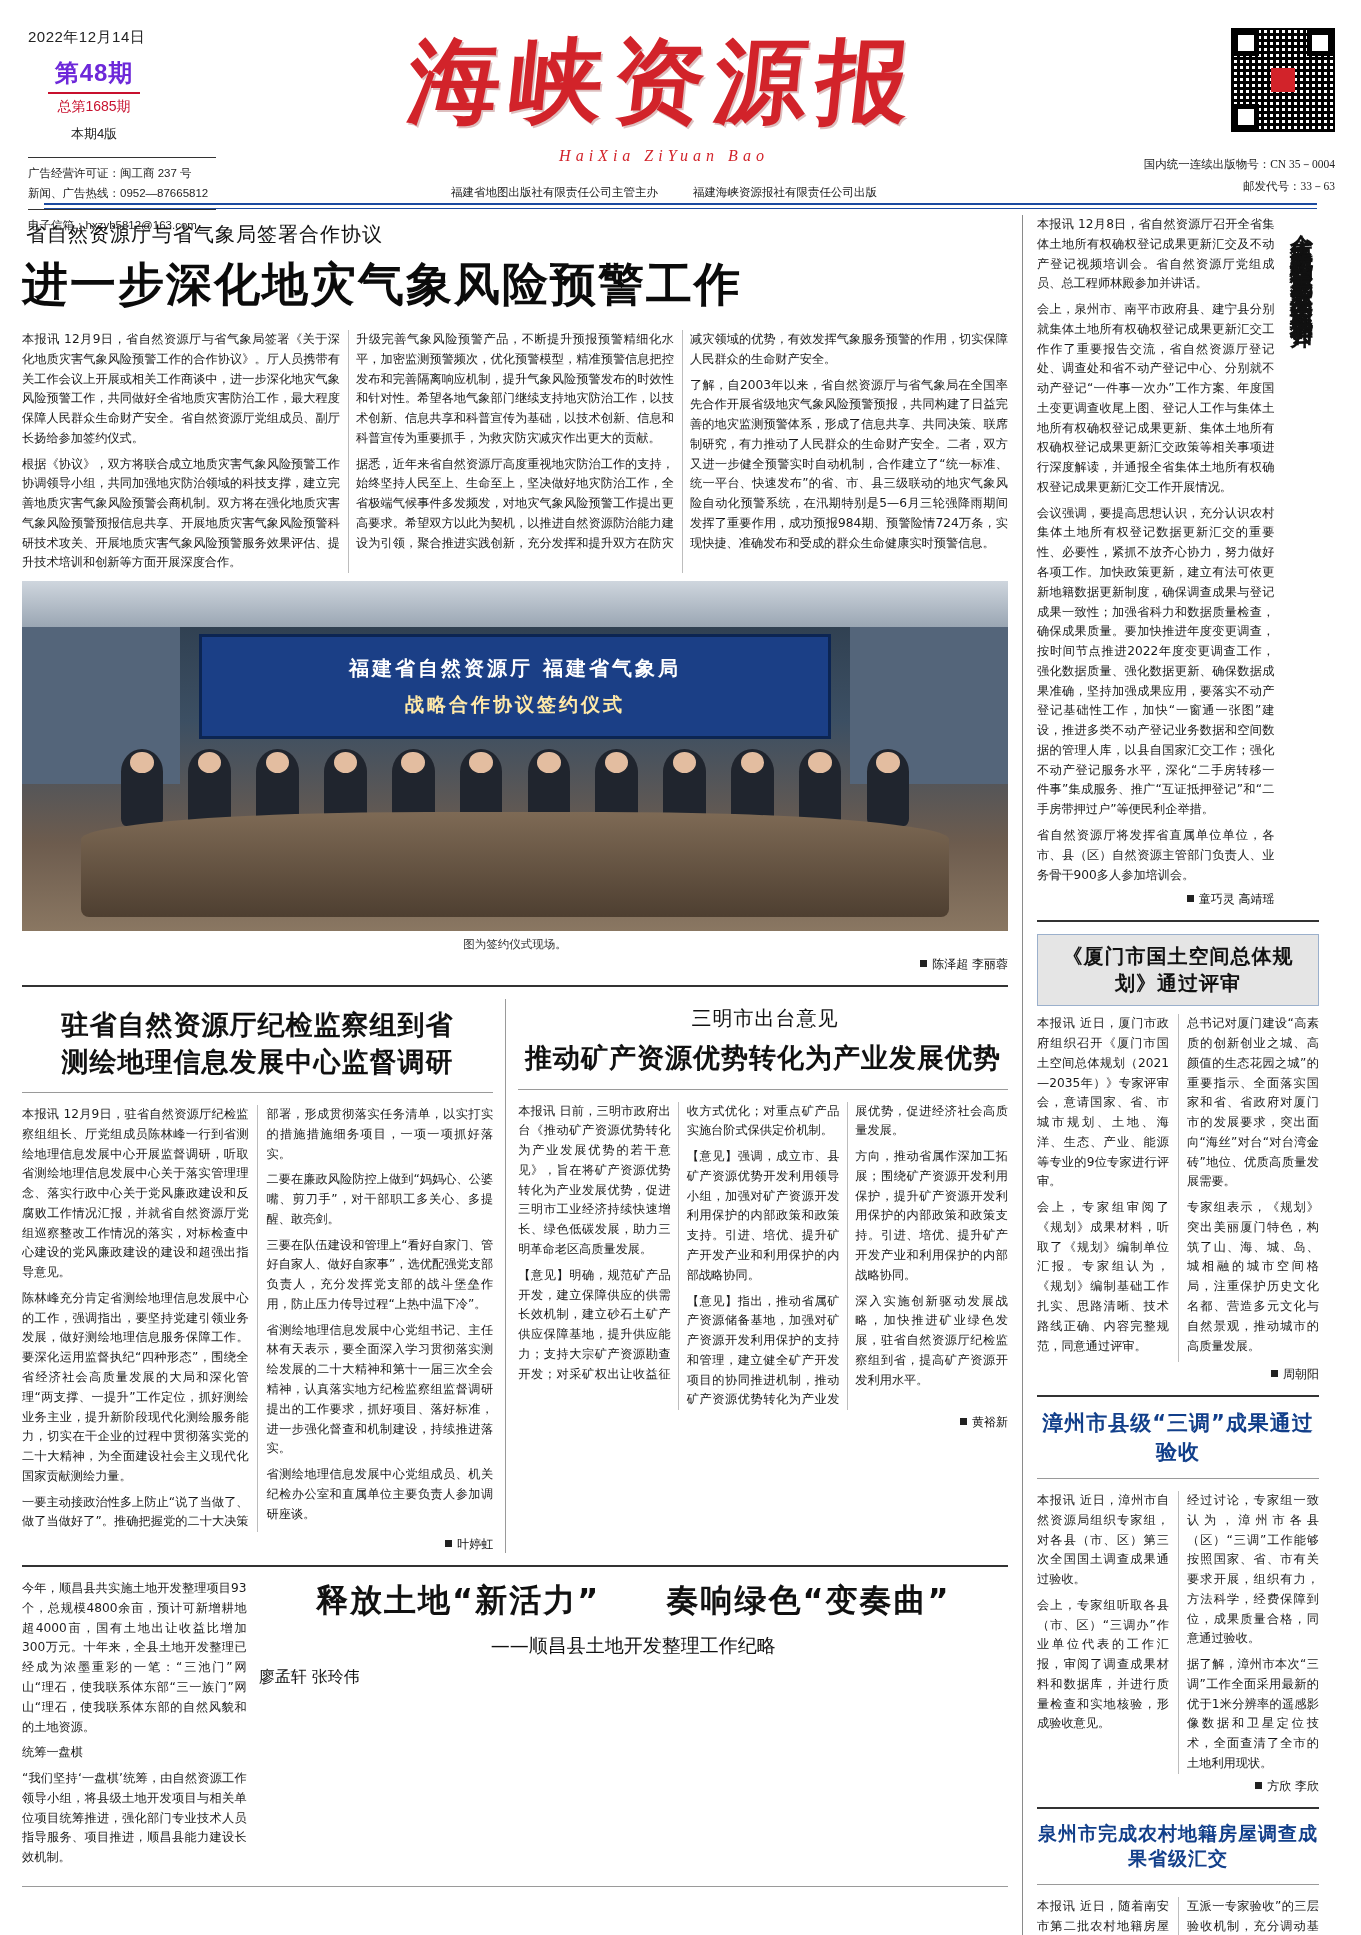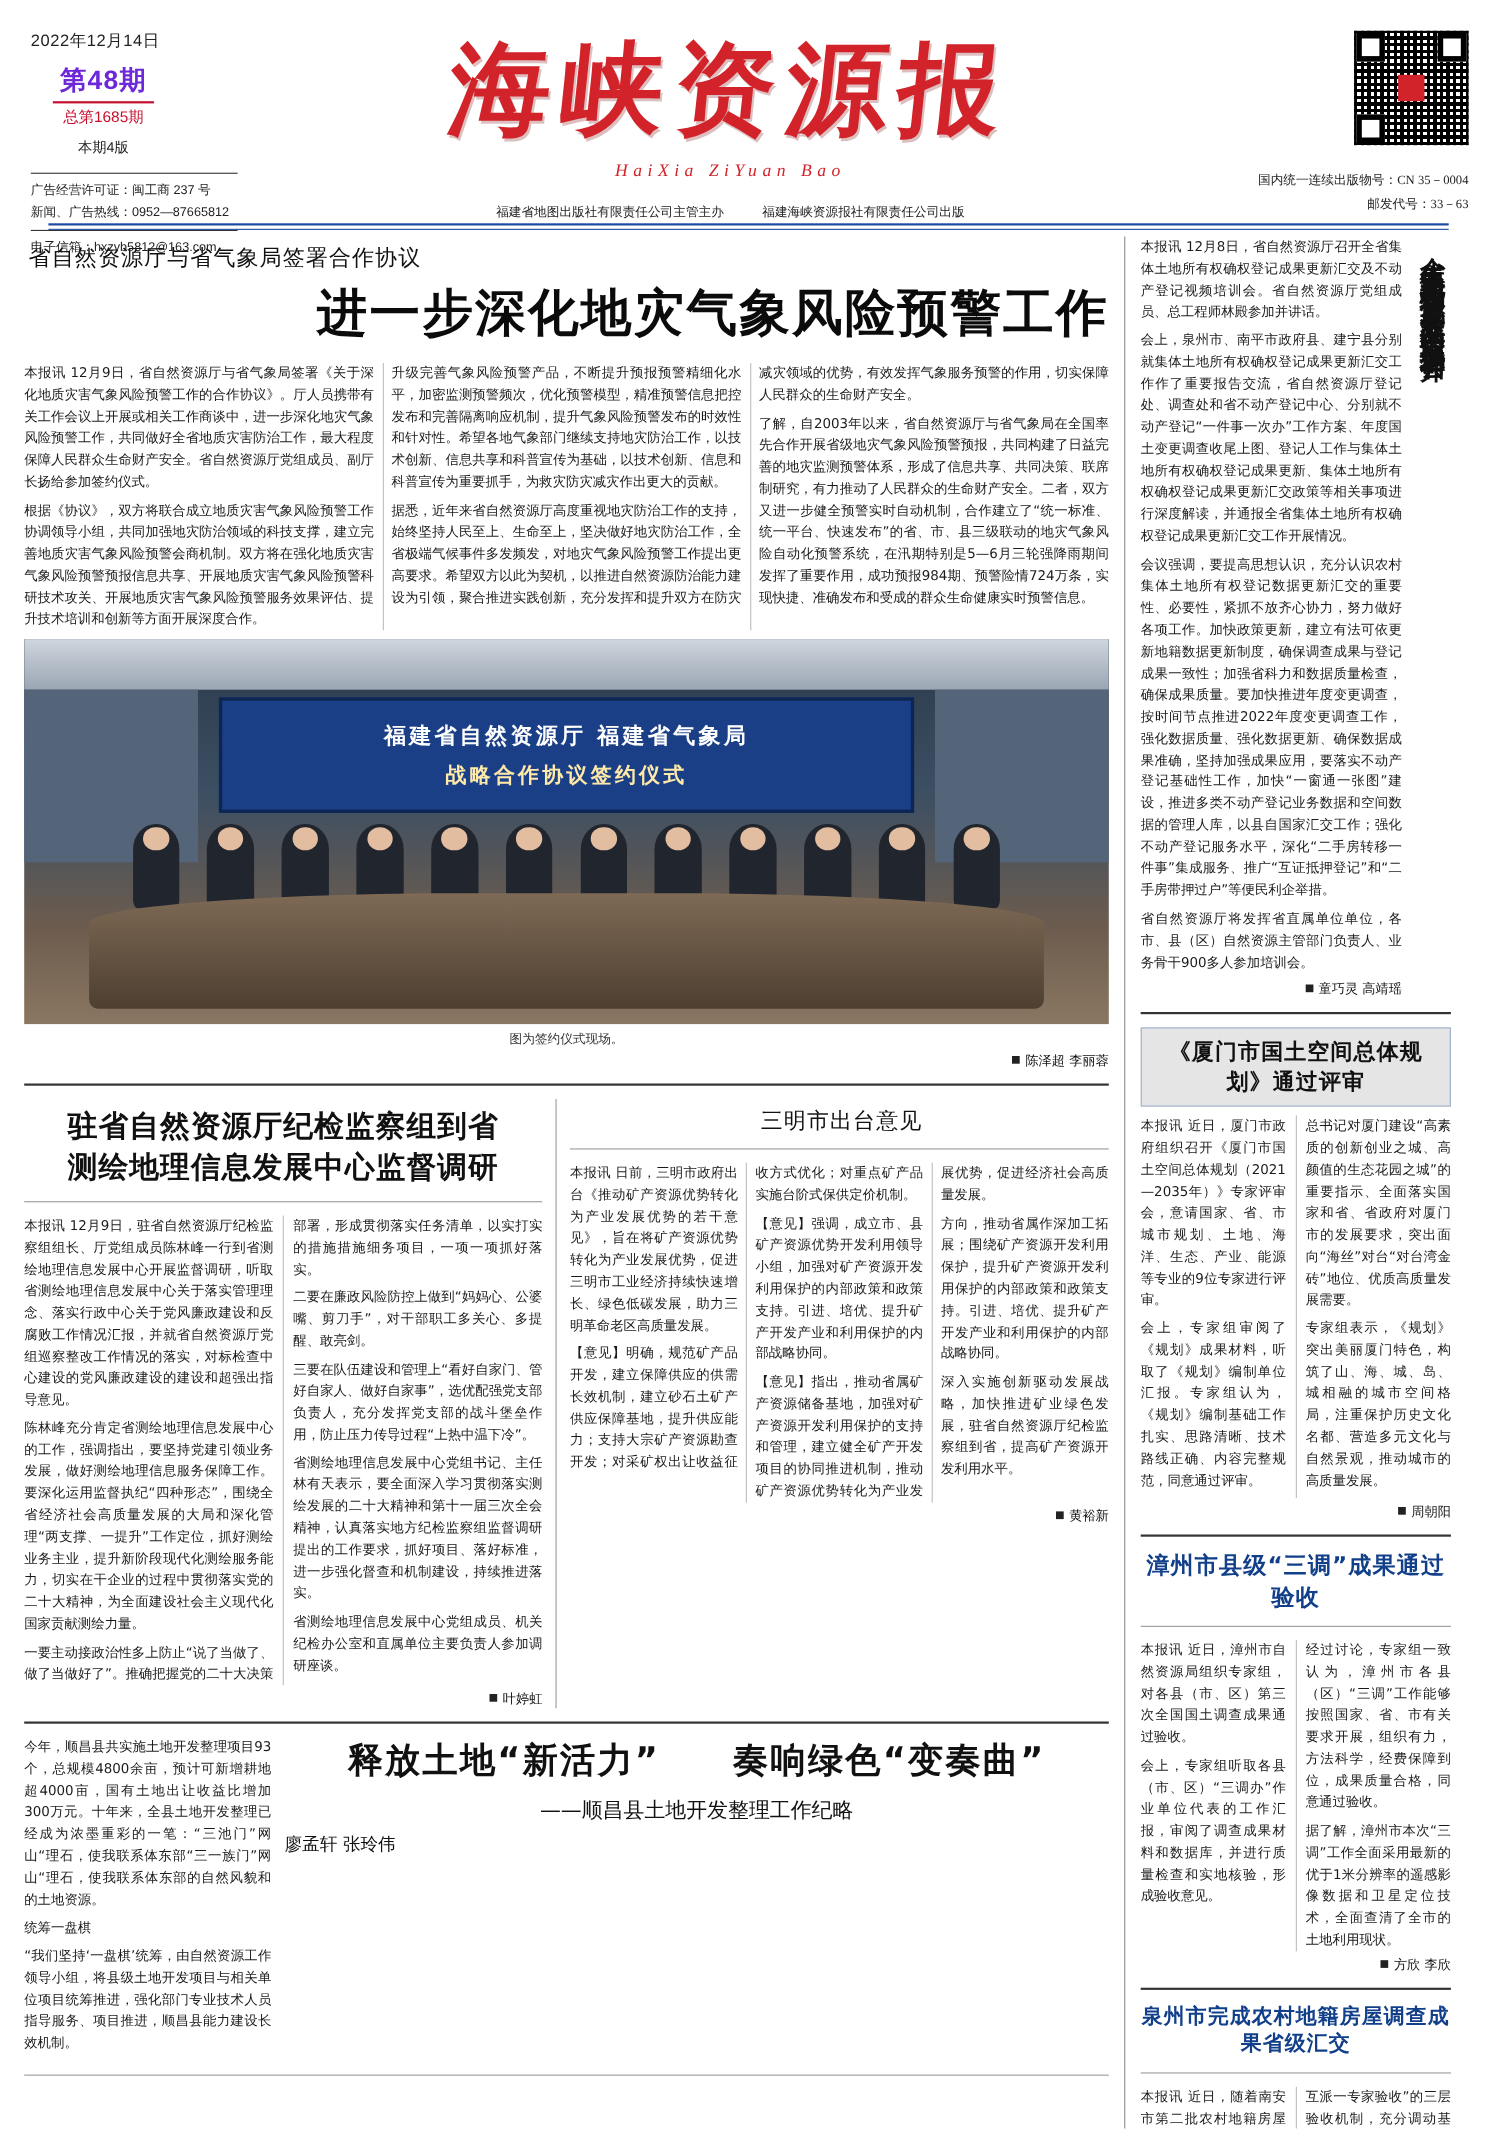--- a/index.html
+++ b/index.html
@@ -66,21 +66,21 @@
   .hl { border-top:1px solid #9a9a9a; margin:12px 0; }
   .hl.thick { border-top:2px solid #333; }
   .vl { border-left:1px solid #9a9a9a; }
 
   
   h1.lead {
     font-family:"DejaVu Sans", sans-serif;
     font-weight:bold;
     font-size:46px;
     letter-spacing:2px;
-    text-align:right;
+    text-align:left;
     margin:6px 0 14px 0;
     color:#0b0b0b;
   }
   .kicker { font-family:"DejaVu Sans", sans-serif; font-size:20px; color:#111; margin:6px 0 4px 4px; letter-spacing:1px;}
   h2.sec {
     font-family:"DejaVu Sans", sans-serif; font-weight:bold; font-size:27px;
     text-align:center; letter-spacing:1px; margin:8px 0 10px 0; line-height:1.35;
   }
   h2.sec.blue { color:#123f8a; }
 
@@ -262,20 +262,21 @@
             <p class="body">二要在廉政风险防控上做到“妈妈心、公婆嘴、剪刀手”，对干部职工多关心、多提醒、敢亮剑。</p>
             <p class="body">三要在队伍建设和管理上“看好自家门、管好自家人、做好自家事”，选优配强党支部负责人，充分发挥党支部的战斗堡垒作用，防止压力传导过程“上热中温下冷”。</p>
             <p class="body">省测绘地理信息发展中心党组书记、主任林有天表示，要全面深入学习贯彻落实测绘发展的二十大精神和第十一届三次全会精神，认真落实地方纪检监察组监督调研提出的工作要求，抓好项目、落好标准，进一步强化督查和机制建设，持续推进落实。</p>
             <p class="body">省测绘地理信息发展中心党组成员、机关纪检办公室和直属单位主要负责人参加调研座谈。</p>
           </div>
           <div class="byline"><span class="sq"></span><span>叶婷虹</span></div>
         </div>
 
         <div class="vl" style="width:51%; padding-left:12px;">
           <div class="kicker" style="text-align:center;">三明市出台意见</div>
+          <h2 class="sec">推动矿产资源优势转化为产业发展优势</h2>
           <div class="hl"></div>
           <div class="cols3">
             <p class="body">本报讯 日前，三明市政府出台《推动矿产资源优势转化为产业发展优势的若干意见》，旨在将矿产资源优势转化为产业发展优势，促进三明市工业经济持续快速增长、绿色低碳发展，助力三明革命老区高质量发展。</p>
             <p class="body">【意见】明确，规范矿产品开发，建立保障供应的供需长效机制，建立砂石土矿产供应保障基地，提升供应能力；支持大宗矿产资源勘查开发；对采矿权出让收益征收方式优化；对重点矿产品实施台阶式保供定价机制。</p>
             <p class="body">【意见】强调，成立市、县矿产资源优势开发利用领导小组，加强对矿产资源开发利用保护的内部政策和政策支持。引进、培优、提升矿产开发产业和利用保护的内部战略协同。</p>
             <p class="body">【意见】指出，推动省属矿产资源储备基地，加强对矿产资源开发利用保护的支持和管理，建立健全矿产开发项目的协同推进机制，推动矿产资源优势转化为产业发展优势，促进经济社会高质量发展。</p>
             <p class="body">方向，推动省属作深加工拓展；围绕矿产资源开发利用保护，提升矿产资源开发利用保护的内部政策和政策支持。引进、培优、提升矿产开发产业和利用保护的内部战略协同。</p>
             <p class="body">深入实施创新驱动发展战略，加快推进矿业绿色发展，驻省自然资源厅纪检监察组到省，提高矿产资源开发利用水平。</p>
           </div>
           <div class="byline"><span class="sq"></span><span>黄裕新</span></div>

